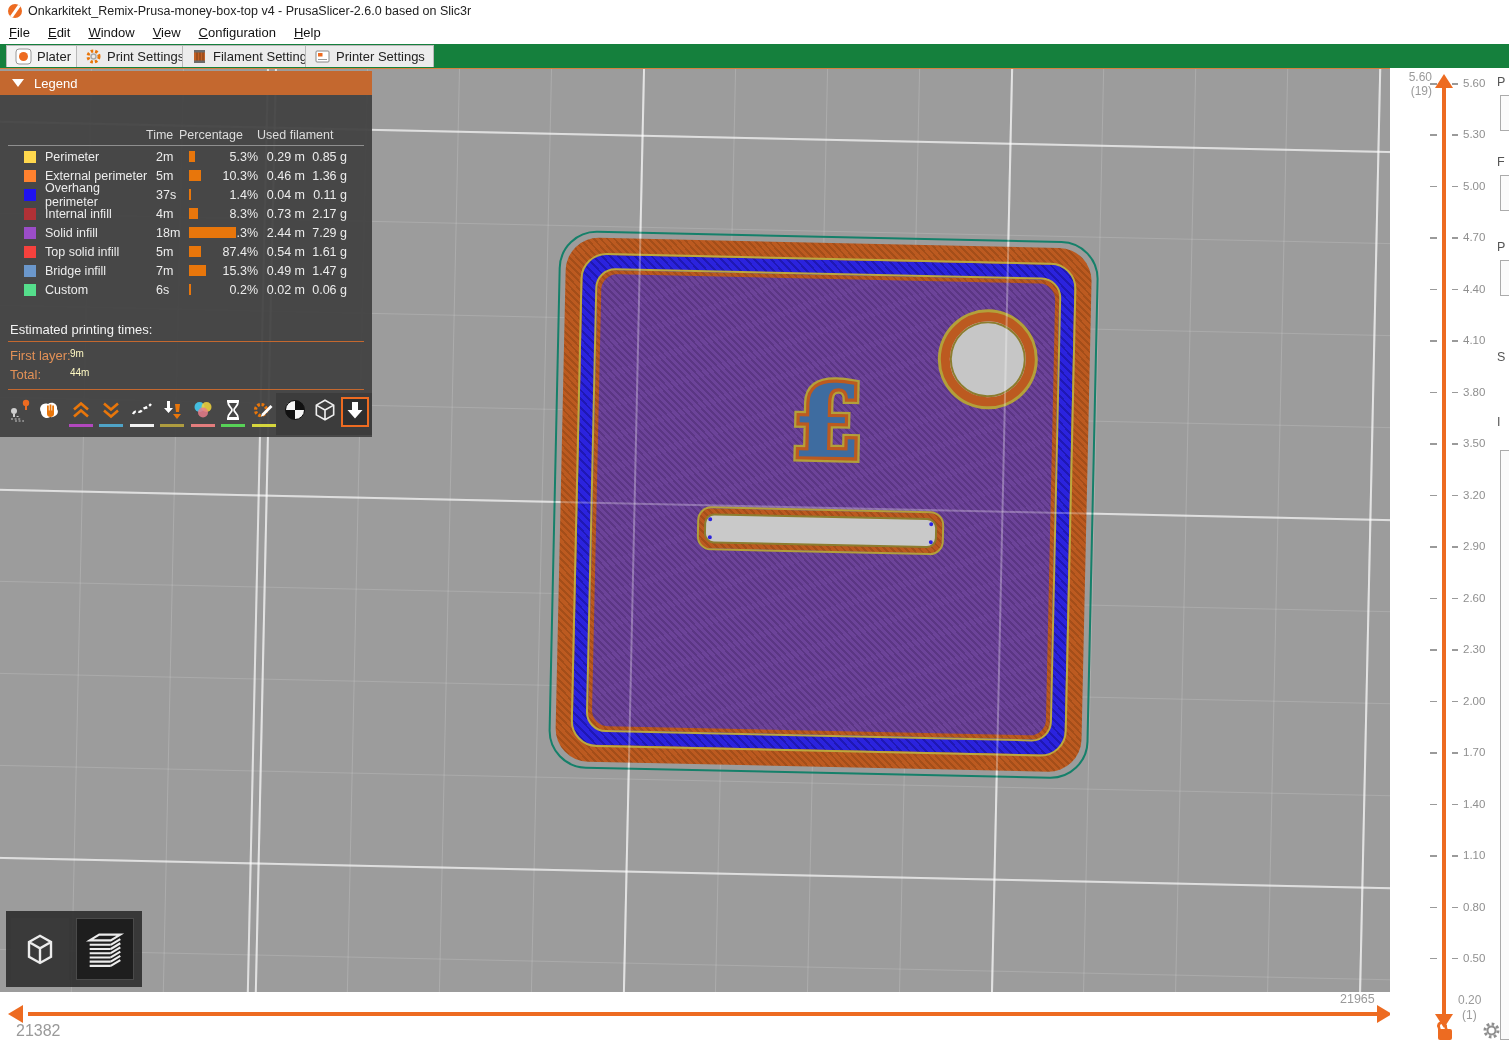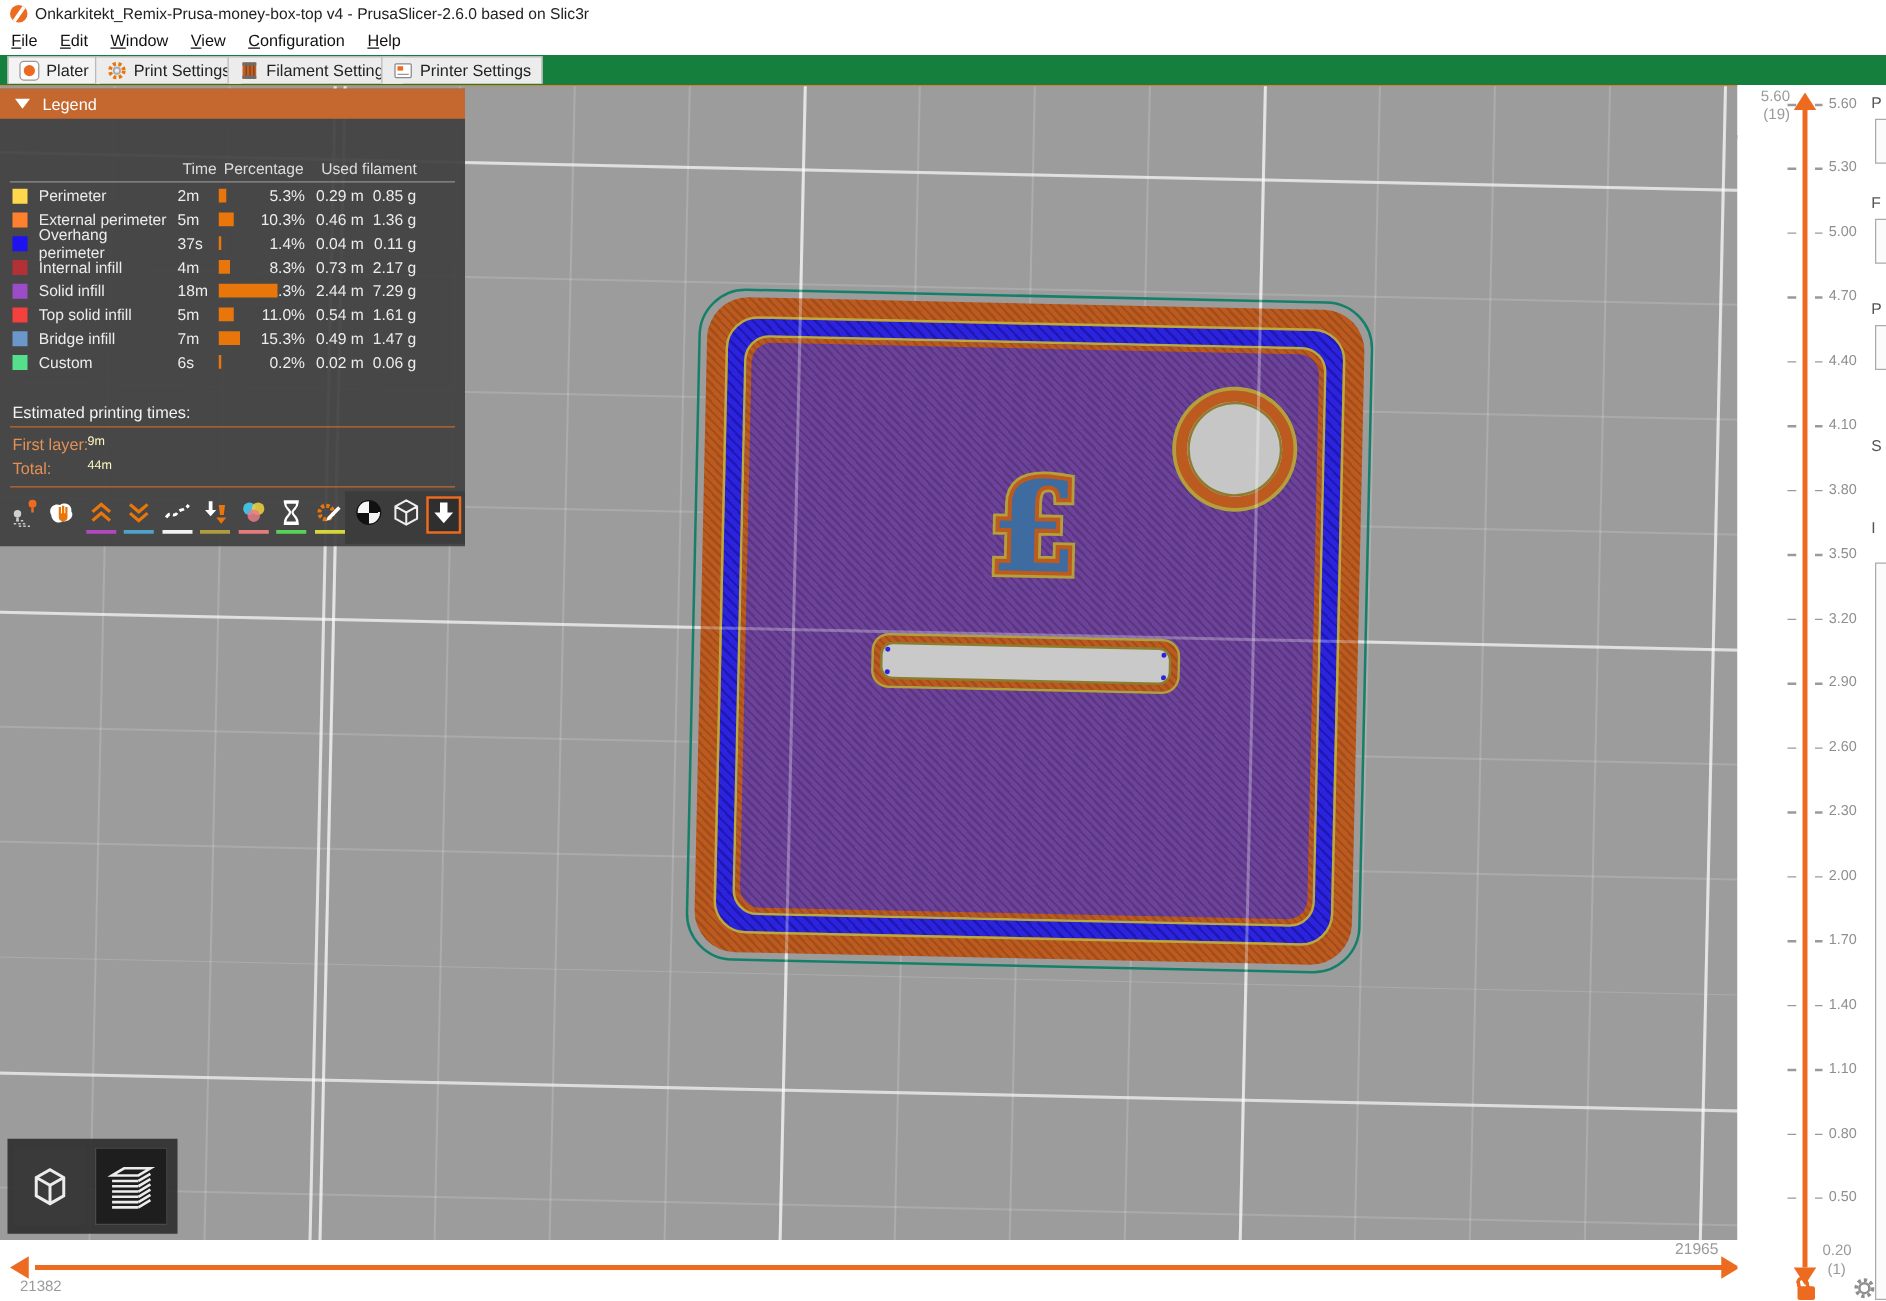--- a/index.html
+++ b/index.html
@@ -94,21 +94,21 @@
                    display:flex; align-items:center; }
   #feature-combo-label { flex:1; padding-left:7px; font-size:13px; color:#f0f0f0; }
   #feature-combo-btn { width:27px; height:23px; background:#DD6F20; display:flex;
                        align-items:center; justify-content:center; }
   #feature-combo-btn span { width:0; height:0; border-left:6px solid transparent;
                             border-right:6px solid transparent; border-top:8px solid #fff; }
   #table-headers { position:absolute; left:0px; top:57px; width:372px; height:16px; font-size:12.5px; color:#dcdcdc; }
   #th-time { position:absolute; left:146px; } #th-pct { position:absolute; left:179px; }
   #th-used { position:absolute; left:257px; }
   #table-headers-sep { position:absolute; left:8px; top:74px; width:356px; height:1px; background:#8f8f8f; }
-  #legend-rows { position:absolute; left:0; top:76px; width:372px; }
+  #legend-rows { position:absolute; left:0; top:76px; width:372px;padding-left:14px; }
   .lrow { display:flex; align-items:center; height:19px; padding-left:10px; font-size:12.5px; color:#ececec; }
   .sw { width:12px; height:12px; margin-right:9px; flex:none; }
   .feat { width:111px; flex:none; } .time { width:33px; flex:none; }
   .barwrap { width:28px; flex:none; position:relative; height:12px; }
   .bar { position:absolute; left:0; top:0.5px; height:11px; background:#E8760B; }
   .pct { width:41px; flex:none; text-align:right; } .um { width:47px; flex:none; text-align:right; }
   .ug { width:42px; flex:none; text-align:right; }
   #est-title { position:absolute; left:10px; top:251px; font-size:13px; color:#f2f2f2; }
   .lsep { position:absolute; left:8px; width:356px; height:1px; background:#C4682F; }
   #est-sep1 { top:270px; } #est-sep2 { top:318px; }
@@ -124,21 +124,21 @@
   #shells-circle { width:20px; height:20px; border-radius:50%; margin:3px auto;
       background:conic-gradient(#111 0 25%, #f5f5f5 25% 50%, #111 50% 75%, #f5f5f5 75%); border:1px solid #111; }
 
   
   #bottom-bar { position:absolute; left:0; top:992px; width:1509px; height:49px; background:#fff; }
   #hslider-line { position:absolute; left:28px; top:20px; width:1350px; height:4px; background:#ED6B21; }
   #hslider-left-arrow { position:absolute; left:8px; top:13px; width:0; height:0;
       border-top:9px solid transparent; border-bottom:9px solid transparent; border-right:15px solid #ED6B21; }
   #hslider-right-arrow { position:absolute; left:1377px; top:13px; width:0; height:0;
       border-top:9px solid transparent; border-bottom:9px solid transparent; border-left:15px solid #ED6B21; }
-  #hslider-min { position:absolute; left:16px; top:30px; font-size:12px; color:#9a9a9a; }
+  #hslider-min { position:absolute; left:16px; top:30px; font-size:16px; color:#9a9a9a; }
   #hslider-max { position:absolute; left:1340px; top:0px; font-size:12.5px; color:#9a9a9a; }
 
   
   #right-bar { position:absolute; left:1390px; top:68px; width:119px; height:973px; background:#fff; }
   #vslider-line { position:absolute; left:52px; top:19px; width:4px; height:927px; background:#ED6B21; }
   #vslider-up-arrow { position:absolute; left:45px; top:6px; width:0; height:0;
       border-left:9px solid transparent; border-right:9px solid transparent; border-bottom:14px solid #ED6B21; }
   #vslider-down-arrow { position:absolute; left:45px; top:946px; width:0; height:0;
       border-left:9px solid transparent; border-right:9px solid transparent; border-top:14px solid #ED6B21; }
   #vslider-top-value { position:absolute; left:8px; top:2px; width:34px; text-align:right; font-size:12px; color:#9a9a9a; }
@@ -325,21 +325,21 @@
     <span class="ug">7.29 g</span>
   </div>
 
   <div class="lrow">
     <span class="sw" style="background: rgb(245, 65, 61);"></span>
     <span class="feat">Top solid infill</span>
     <span class="time">5m</span>
     <span class="barwrap">
           <span class="bar" style="width: 12.32px;"></span>
         </span>
-    <span class="pct">11.0%</span>
+    <span class="pct">87.4%</span>
     <span class="um">0.54 m</span>
     <span class="ug">1.61 g</span>
   </div>
 
   <div class="lrow">
     <span class="sw" style="background: rgb(107, 151, 203);"></span>
     <span class="feat">Bridge infill</span>
     <span class="time">7m</span>
     <span class="barwrap">
           <span class="bar" style="width: 17.136px;"></span>

